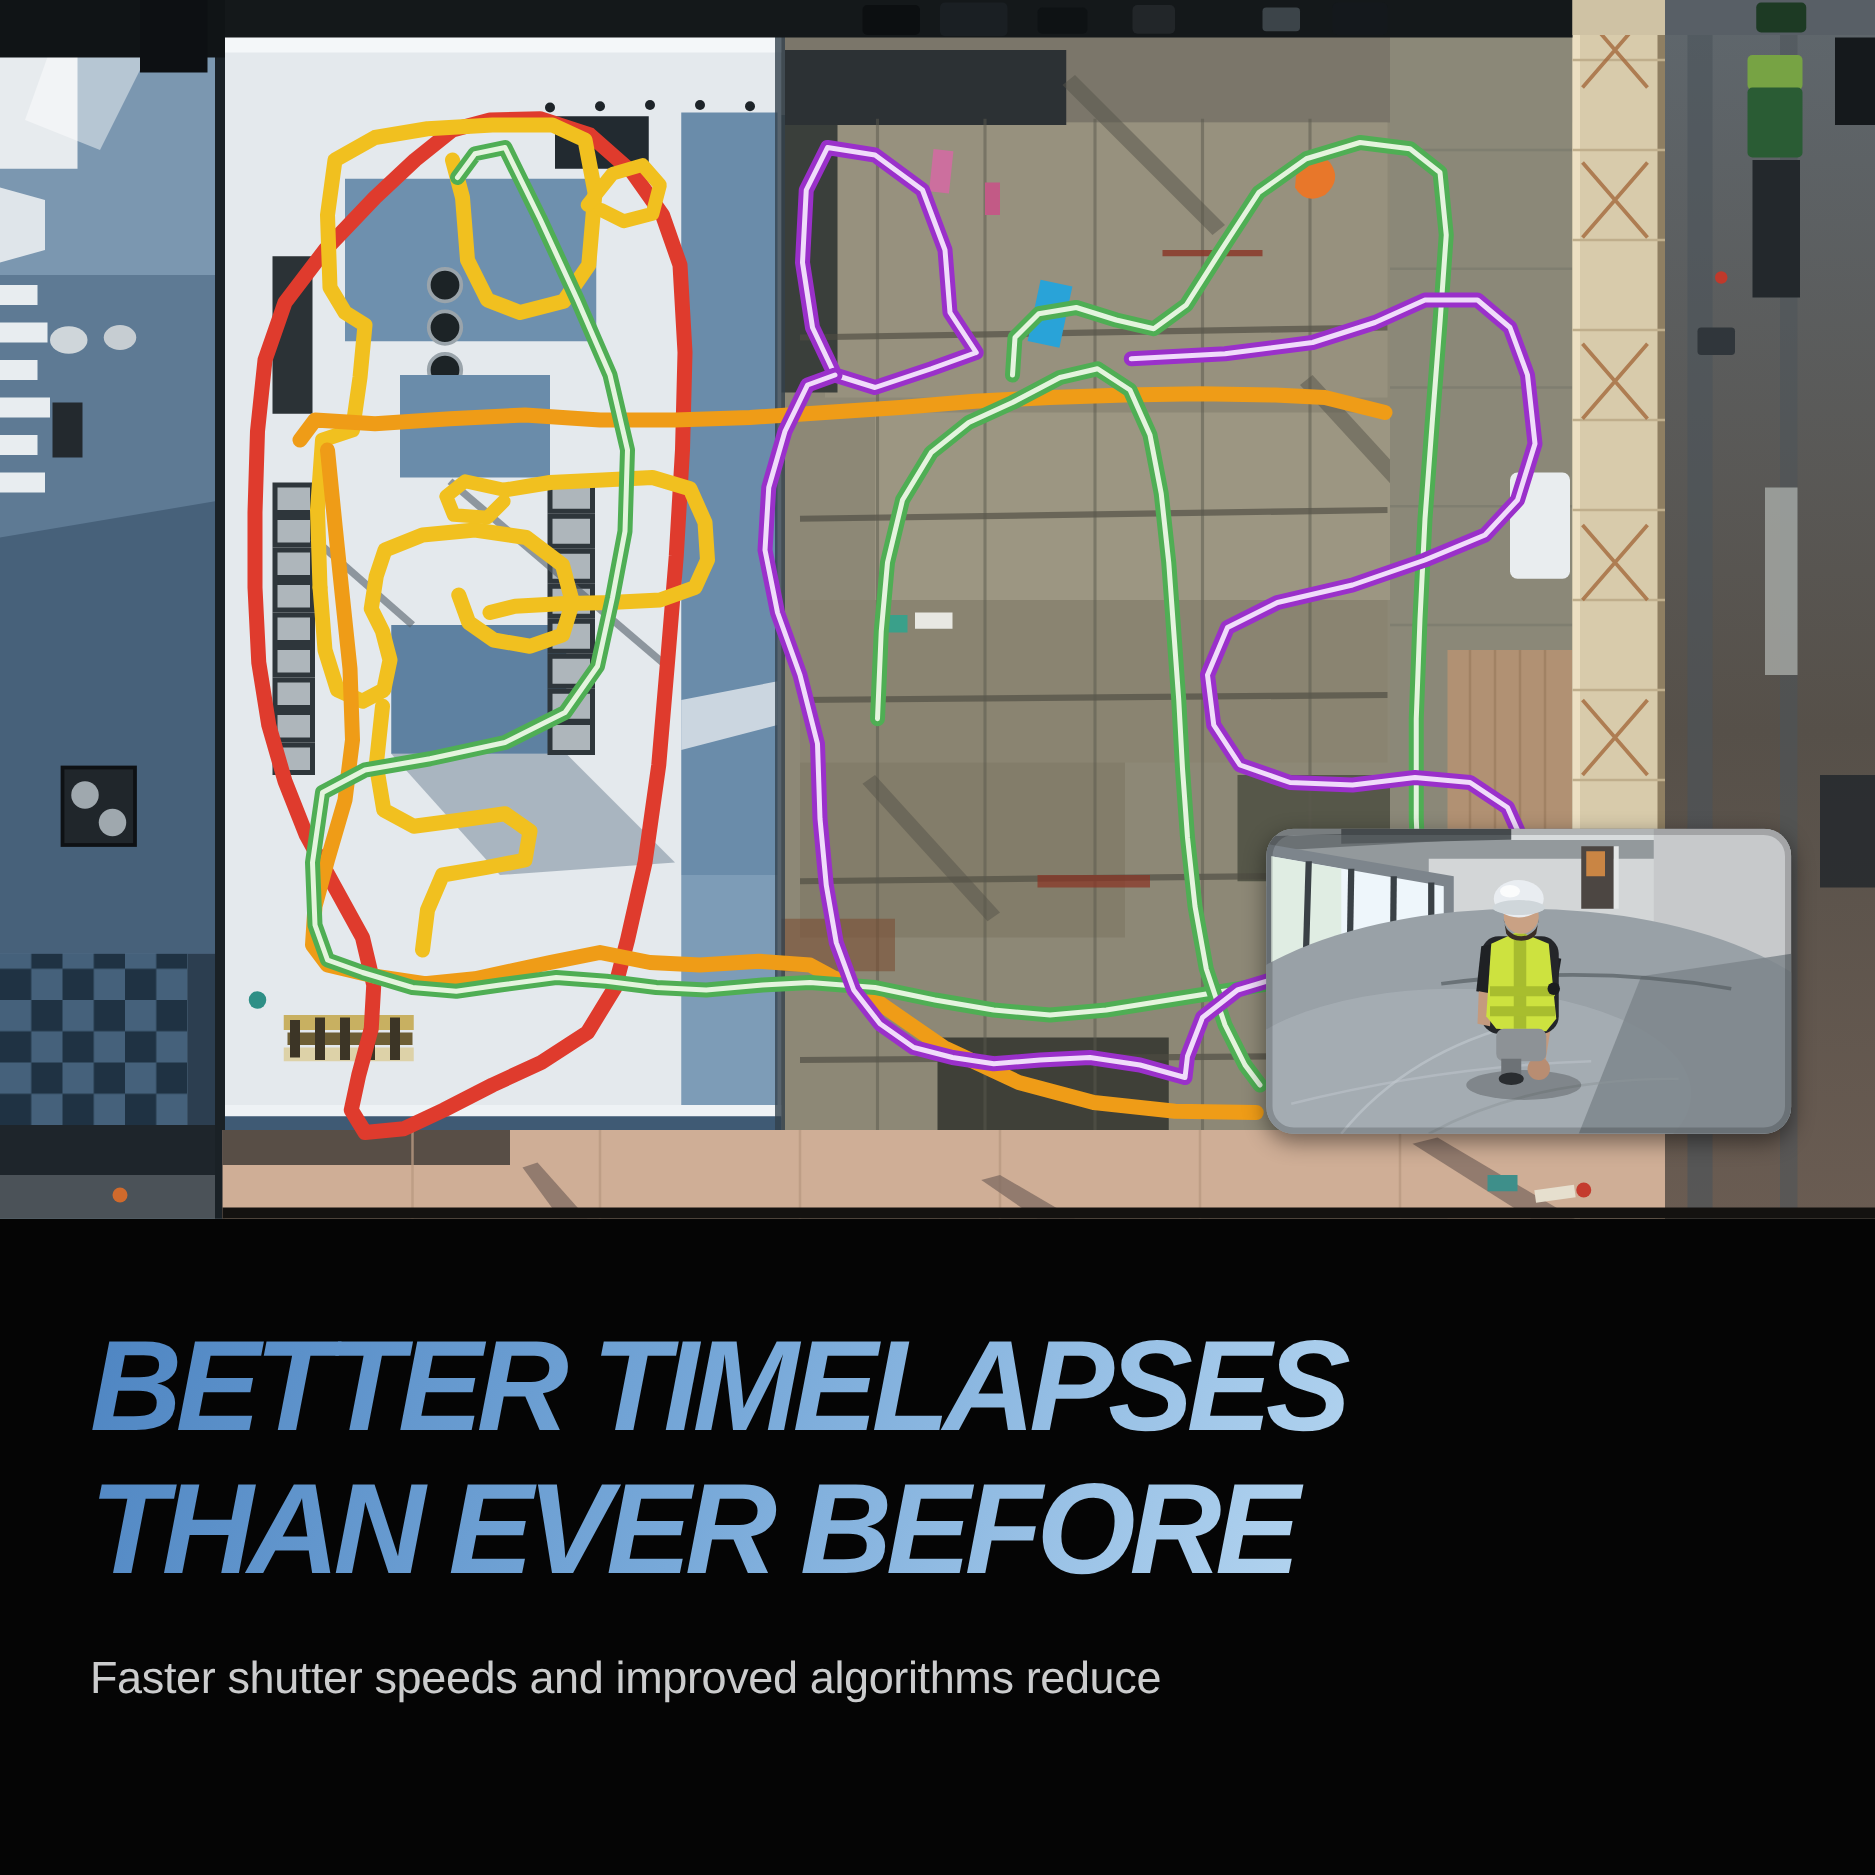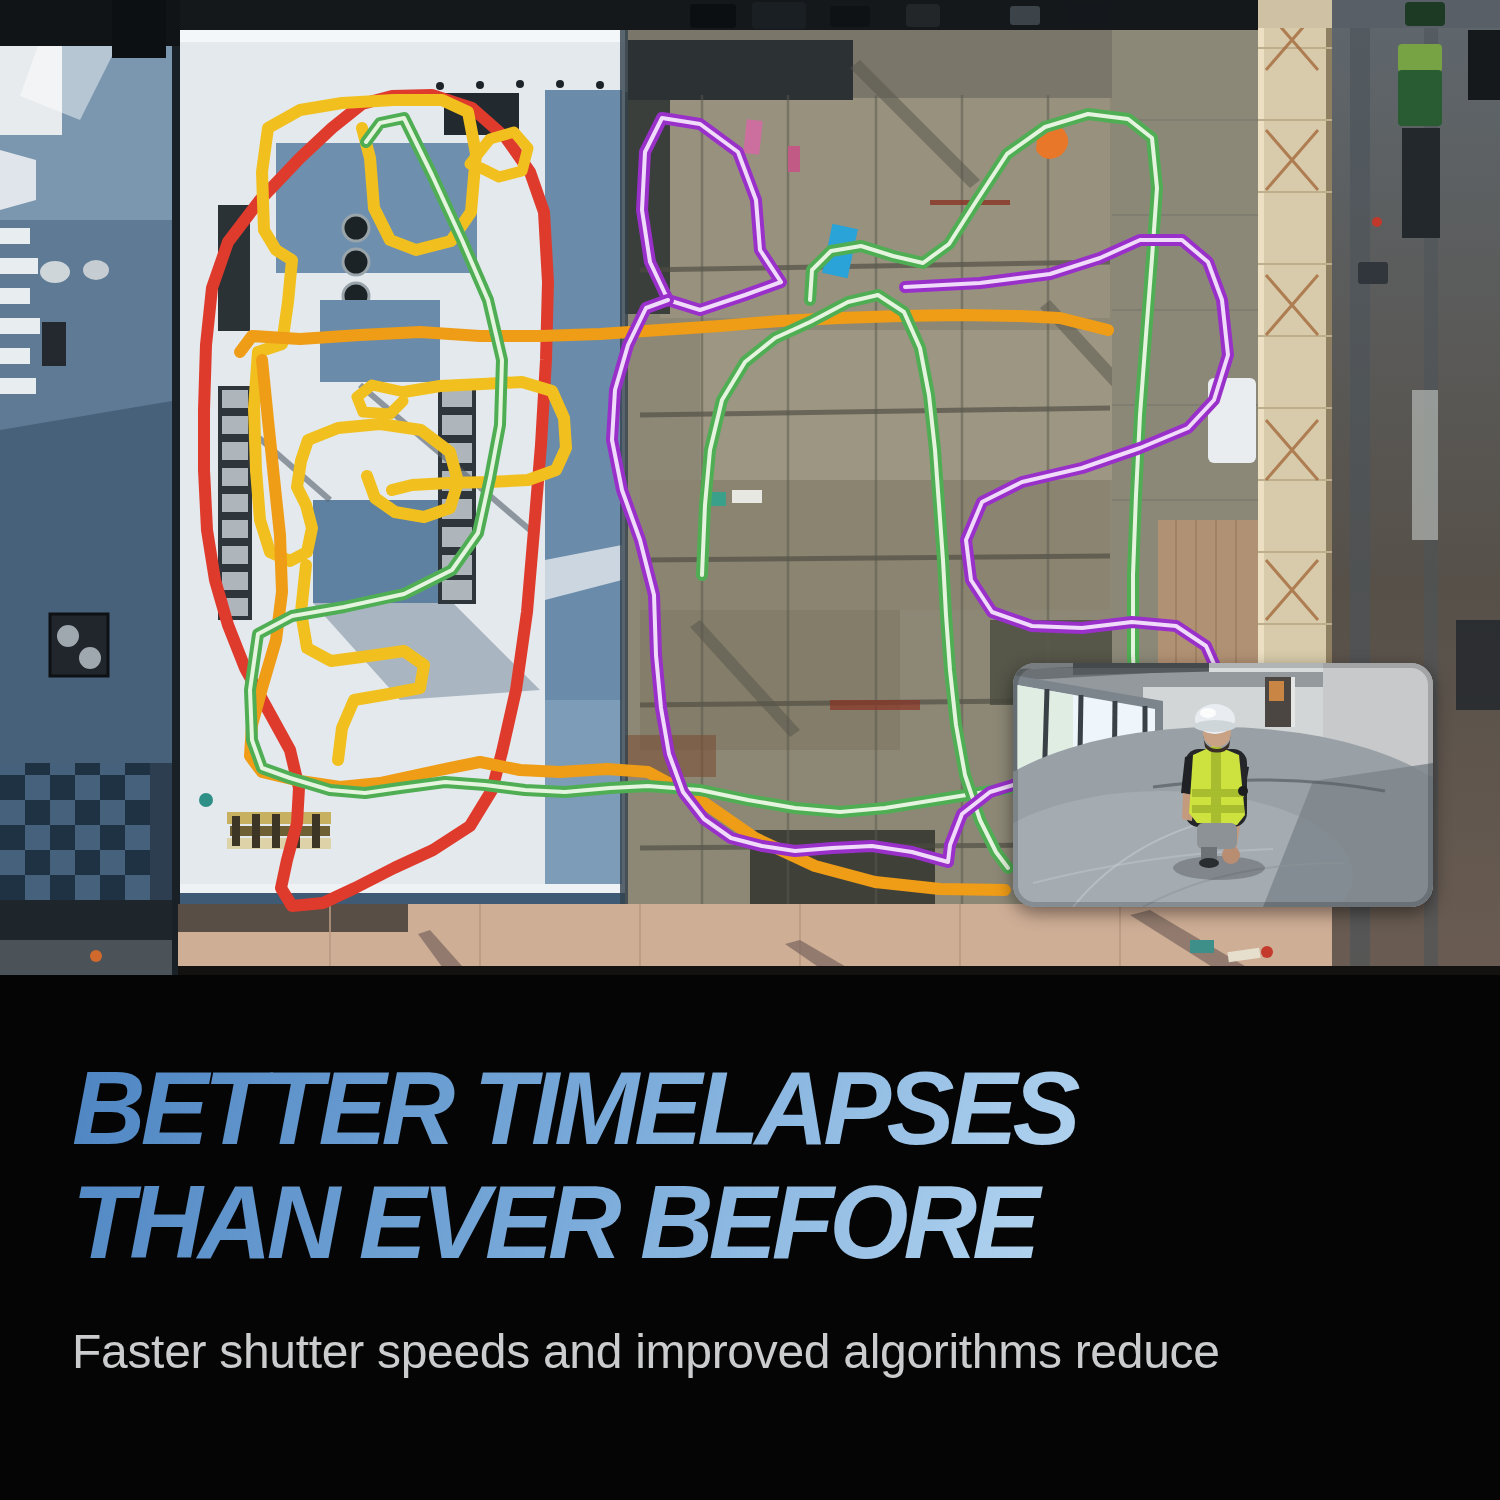--- a/index.html
+++ b/index.html
@@ -11,21 +11,21 @@
   #inset{position:absolute;left:1013px;top:663px;width:420px;height:244px;border-radius:22px;
          overflow:hidden;background:#8f979c;box-shadow:0 6px 18px rgba(0,0,0,.45);}
   #inset svg{display:block;}
   
   #caption{position:absolute;left:72px;top:1052px;width:1370px;}
   h1.headline{margin:0;font-style:italic;font-weight:bold;font-size:103px;line-height:1.11;
       letter-spacing:-5px;
       background:linear-gradient(115deg,#4e85c2 0%,#78a9d9 38%,#a9cdec 68%,#dceffb 100%);
       -webkit-background-clip:text;background-clip:text;color:transparent;
       transform:scaleX(.99);transform-origin:left top;white-space:nowrap;}
-  p.sub{margin:0;position:absolute;left:0;top:262px;font-size:48px;line-height:1.58;
+  p.sub{margin:0;position:absolute;left:0;top:262px;font-size:36px;line-height:1.58;
       color:#cbcccd;letter-spacing:-.3px;white-space:nowrap;font-weight:400;}
 </style>
 </head>
 <body>
 
 <div id="canvas">
 
   <div id="photo">
   <svg width="1500" height="975" viewBox="0 0 1500 975">
     <defs>

